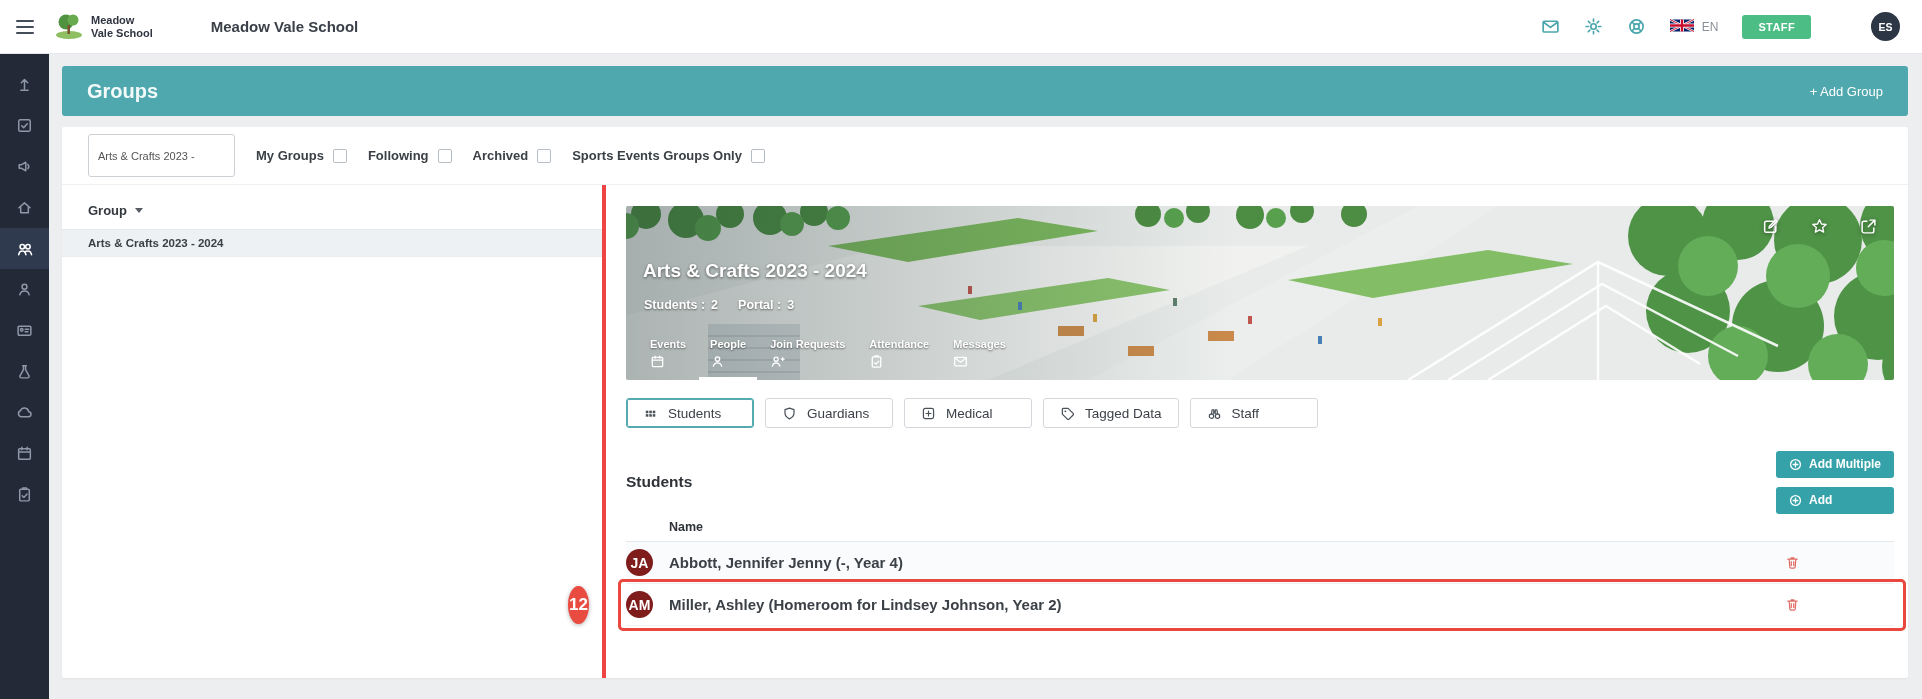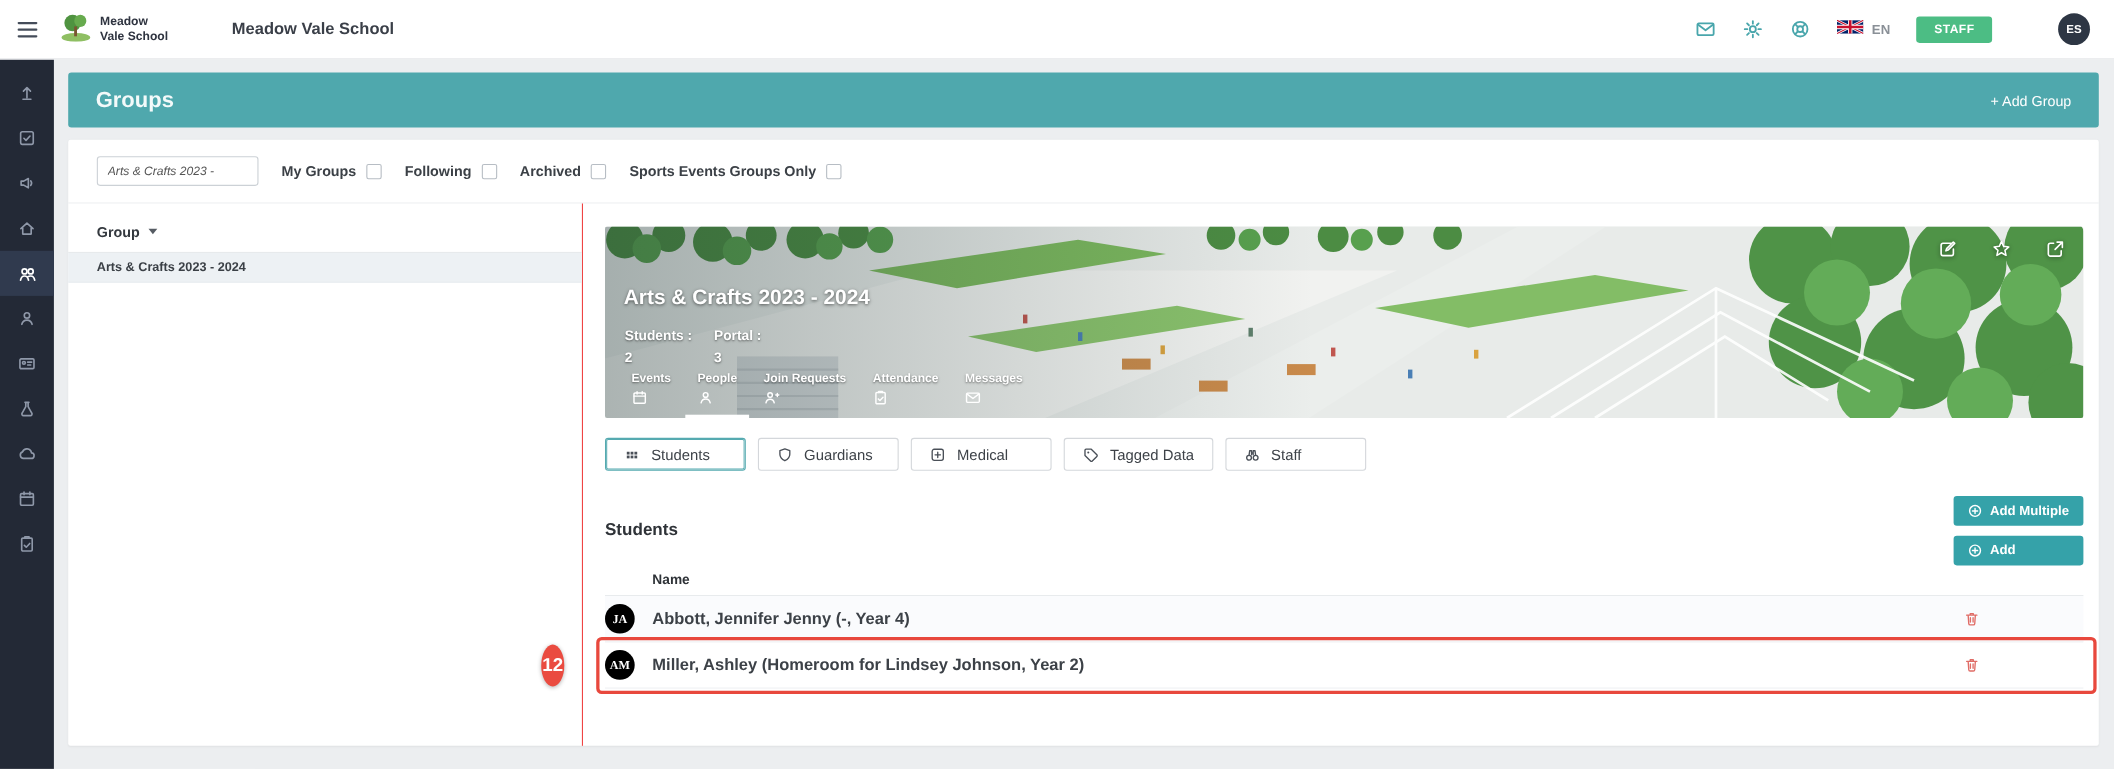--- a/index.html
+++ b/index.html
@@ -9,59 +9,59 @@
   
   .topbar { position:absolute; top:0; left:0; right:0; height:54px; background:#fff; border-bottom:1px solid #e4e6e9; display:flex; align-items:center; padding:0 22px 0 16px; z-index:6; }
   .hamburger { width:18px; height:14px; display:flex; flex-direction:column; justify-content:space-between; cursor:pointer; }
   .hamburger span { height:2px; background:#444c59; border-radius:1px; }
   .logo { display:flex; align-items:center; gap:7px; margin-left:20px; }
   .logo-text { font-size:11px; font-weight:bold; color:#2f3440; line-height:1.18; }
   .topbar-title { margin-left:58px; font-size:15px; font-weight:600; color:#3a3f48; }
   .topbar-right { margin-left:auto; display:flex; align-items:center; gap:24px; }
   .tb-icon { color:#49a6ac; display:flex; align-items:center; cursor:pointer; }
   .lang-group { display:flex; align-items:center; gap:8px; }
-  .lang { font-size:12px; font-weight:bold; color:#8a9097; }
+  .lang { font-size:12px; font-weight:normal; color:#8a9097; }
   .staff-btn { background:#4cbd84; color:#fff; border:none; font-size:11px; font-weight:bold; letter-spacing:.4px; padding:6px 16px; border-radius:3px; cursor:pointer; font-family:inherit; }
   .avatar { width:29px; height:29px; border-radius:50%; background:#2d3644; color:#fff; font-size:10.5px; font-weight:bold; display:flex; align-items:center; justify-content:center; cursor:pointer;margin-left:36px; }
 
   
   .sidebar { position:absolute; top:54px; left:0; bottom:0; width:49px; background:#232936; display:flex; flex-direction:column; align-items:stretch; padding-top:10px; z-index:5; }
   .side-item { height:41px; display:flex; align-items:center; justify-content:center; color:#8f98a9; cursor:pointer; }
   .side-item.active { color:#fff; background:#303a4e; }
 
   
   .main { position:absolute; left:49px; top:54px; right:0; bottom:0; }
   .page-header { position:absolute; left:13px; right:14px; top:12px; height:50px; background:#4fa8ad; border-radius:3px; display:flex; align-items:center; justify-content:space-between; padding:0 25px; color:#fff; }
   .page-title { font-size:20px; font-weight:600; color:#f3fafa; }
   .add-group { font-size:13px; color:#fff; cursor:pointer; }
 
   .card { position:absolute; left:13px; right:14px; top:73px; height:551px; background:#fff; border-radius:2px; box-shadow:0 1px 2px rgba(0,0,0,.05); }
 
   
   .filter-row { height:58px; display:flex; align-items:center; padding:0 26px; gap:21px; border-bottom:1px solid #eef0f2; }
-  .search-input { width:147px; height:27px; border:1px solid #ccd1d6; border-radius:3px; padding:0 9px; font-size:11px; color:#555; font-family:inherit;font-style:italic; }
+  .search-input { width:147px; height:43px; border:1px solid #ccd1d6; border-radius:3px; padding:0 9px; font-size:11px; color:#555; font-family:inherit; }
   .filter-item { display:flex; align-items:center; gap:9px; font-size:13px; font-weight:bold; color:#3b4046; cursor:pointer; }
   .checkbox { width:14px; height:14px; border:1px solid #b7bdc4; border-radius:2px; background:#fff; flex:0 0 auto; }
 
   
   .content-row { position:absolute; top:58px; bottom:0; left:0; right:0; display:flex; }
-  .group-list { width:468px; border-right:1px solid #ef4444; padding-top:18px; }
+  .group-list { width:544px; border-right:4px solid #ef4444; padding-top:18px; }
   .group-list-header { display:flex; align-items:center; gap:8px; padding:0 26px 11px; font-size:13px; font-weight:bold; color:#33383e; border-bottom:1px solid #e7eaec; cursor:pointer; }
   .sort-caret { width:0; height:0; border-left:4px solid transparent; border-right:4px solid transparent; border-top:5px solid #565c63; }
   .group-item { height:27px; display:flex; align-items:center; padding:0 26px; background:#edf1f4; font-size:11.5px; font-weight:bold; color:#3b4046; border-bottom:1px solid #e9edf0; cursor:pointer; }
 
   .detail { flex:1; padding:21px 14px 0 20px; position:relative; }
 
   
   .hero { height:174px; border-radius:2px; position:relative; overflow:hidden; background:#e8ebe9; }
   .hero-bg { position:absolute; inset:0; width:100%; height:100%; }
   .hero-grad { position:absolute; inset:0; background:linear-gradient(90deg, rgba(25,48,48,.32), rgba(25,48,48,0) 48%); }
   .hero-title { position:absolute; left:17px; top:54px; color:#fff; font-size:19px; font-weight:bold; text-shadow:0 1px 3px rgba(0,0,0,.55); }
   .hero-counts { position:absolute; left:18px; top:92px; display:flex; gap:20px; color:#fff; font-size:12.5px; font-weight:bold; text-shadow:0 1px 2px rgba(0,0,0,.5); }
-  .hero-counts .pair { display:flex; gap:6px;flex-direction:column; }
+  .hero-counts .pair { display:flex; gap:6px; }
   .hero-tabs { position:absolute; left:13px; bottom:0; display:flex; gap:2px; }
   .hero-tab { display:flex; flex-direction:column; align-items:flex-start; gap:4px; padding:4px 11px 8px; color:#fff; font-size:11px; font-weight:bold; text-shadow:0 1px 2px rgba(0,0,0,.5); border-bottom:3px solid transparent; cursor:pointer; }
   .hero-tab.active { border-bottom-color:#fff; }
   .hero-actions { position:absolute; top:12px; right:17px; display:flex; gap:32px; color:#fff; filter:drop-shadow(0 1px 2px rgba(0,0,0,.45)); }
   .hero-actions .act { cursor:pointer; display:flex; }
 
   
   .subtabs { margin-top:18px; display:flex; gap:11px; }
   .subtab { height:30px; display:inline-flex; align-items:center; gap:10px; padding:0 16px; min-width:128px; background:#fff; border:1px solid #d4d7db; border-radius:3px; font-size:13.5px; color:#3d4248; cursor:pointer; font-family:inherit; }
   .subtab .st-icon { color:#4a5058; display:flex; }
@@ -71,21 +71,21 @@
   .section-head { margin-top:40px; display:flex; align-items:center; justify-content:space-between; height:28px; }
   .section-title { font-size:15.5px; font-weight:bold; color:#2f3338; }
   .head-buttons { display:flex; gap:9px;flex-direction:column; }
   .btn-teal { background:#35a2a9; color:#fff; border:none; font-size:12px; font-weight:bold; border-radius:3px; height:27px; display:inline-flex; align-items:center; gap:7px; padding:0 13px; cursor:pointer; font-family:inherit; }
 
   
   .table { margin-top:16px; }
   .thead { height:30px; display:flex; align-items:center; padding-left:43px; font-size:12.5px; font-weight:bold; color:#2f3338; border-bottom:1px solid #e6e9eb; }
   .trow { height:42px; display:flex; align-items:center; gap:16px; border-bottom:1px solid #eff1f3; position:relative; cursor:pointer; }
   .trow.odd { background:#fafbfd; }
-  .row-avatar { width:27px; height:27px; border-radius:50%; background:#000000; color:#fff; font-size:11px; font-weight:bold; display:flex; align-items:center; justify-content:center; flex:0 0 auto;font-family:Liberation Serif, serif; }
+  .row-avatar { width:27px; height:27px; border-radius:50%; background:#7f1d1d; color:#fff; font-size:14px; font-weight:bold; display:flex; align-items:center; justify-content:center; flex:0 0 auto; }
   .row-name { font-size:15px; font-weight:bold; color:#3c4147; }
   .row-actions { margin-left:auto; margin-right:92px; display:flex; }
   .trash-btn { background:none; border:none; color:#e06c66; cursor:pointer; display:flex; padding:2px; }
 
   
   .annotation-rect { position:absolute; left:-8px; right:-12px; top:-5px; bottom:-6px; border:3px solid #e8483d; border-radius:5px; pointer-events:none; z-index:3; }
   .annotation-badge { position:absolute; left:-58px; top:50%; transform:translateY(-50%); width:21px; height:38px; border-radius:50%; background:#ea4b40; color:#fff; font-size:17px; font-weight:bold; display:flex; align-items:center; justify-content:center; z-index:4; box-shadow:0 1px 4px rgba(0,0,0,.3); }
 </style>
 </head>
 <body>

